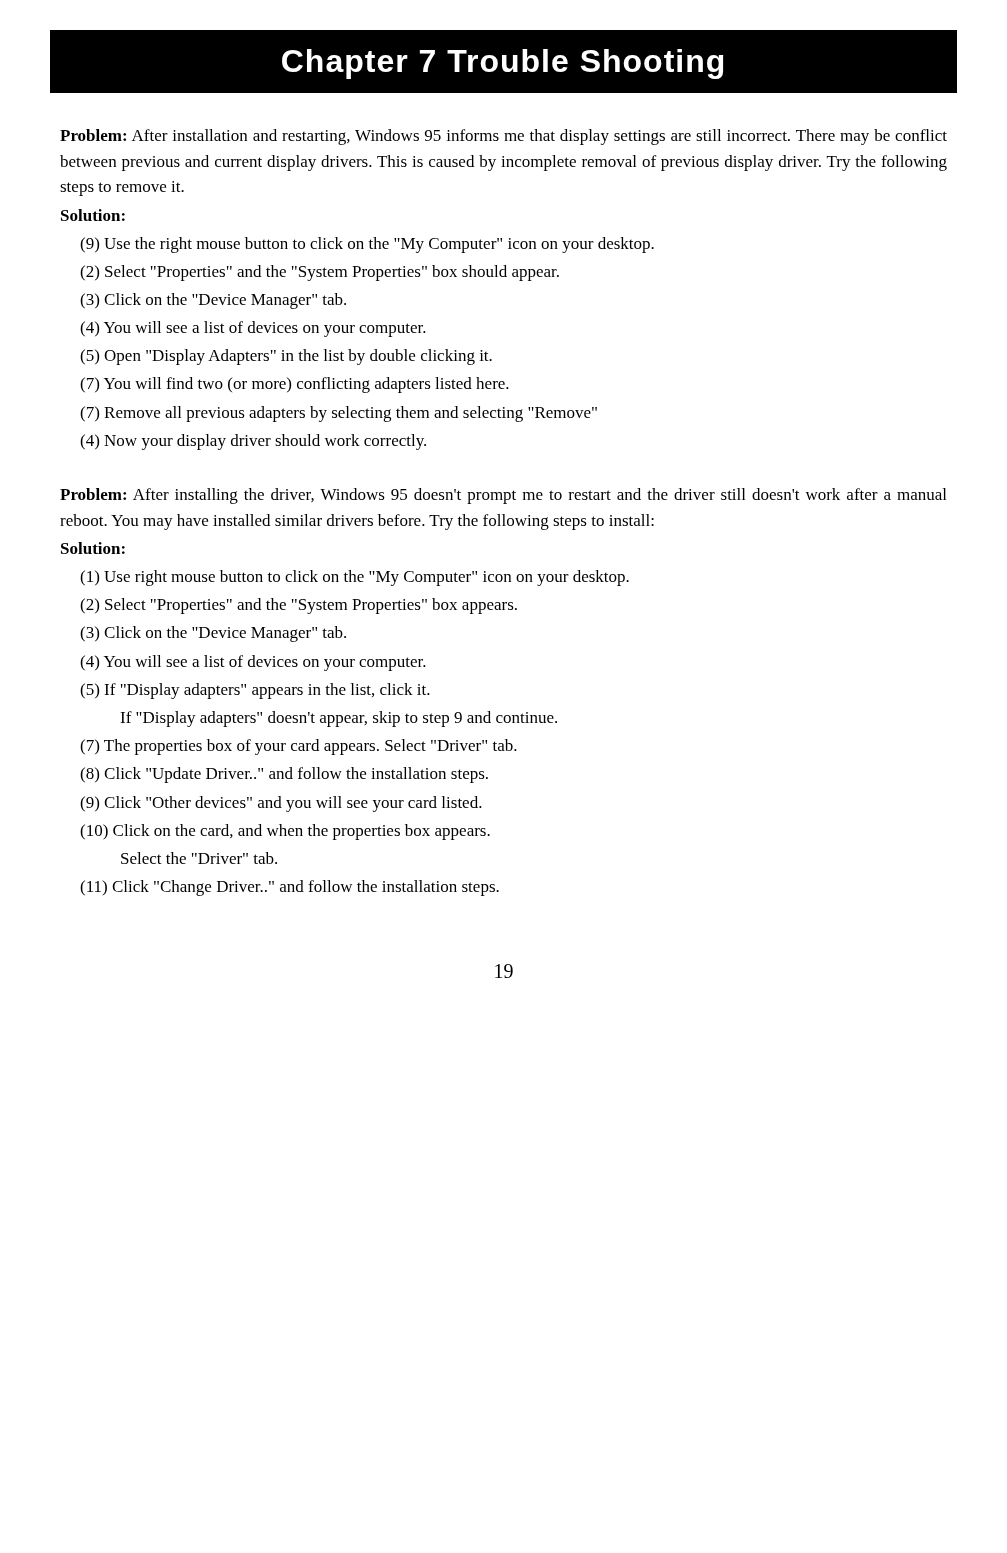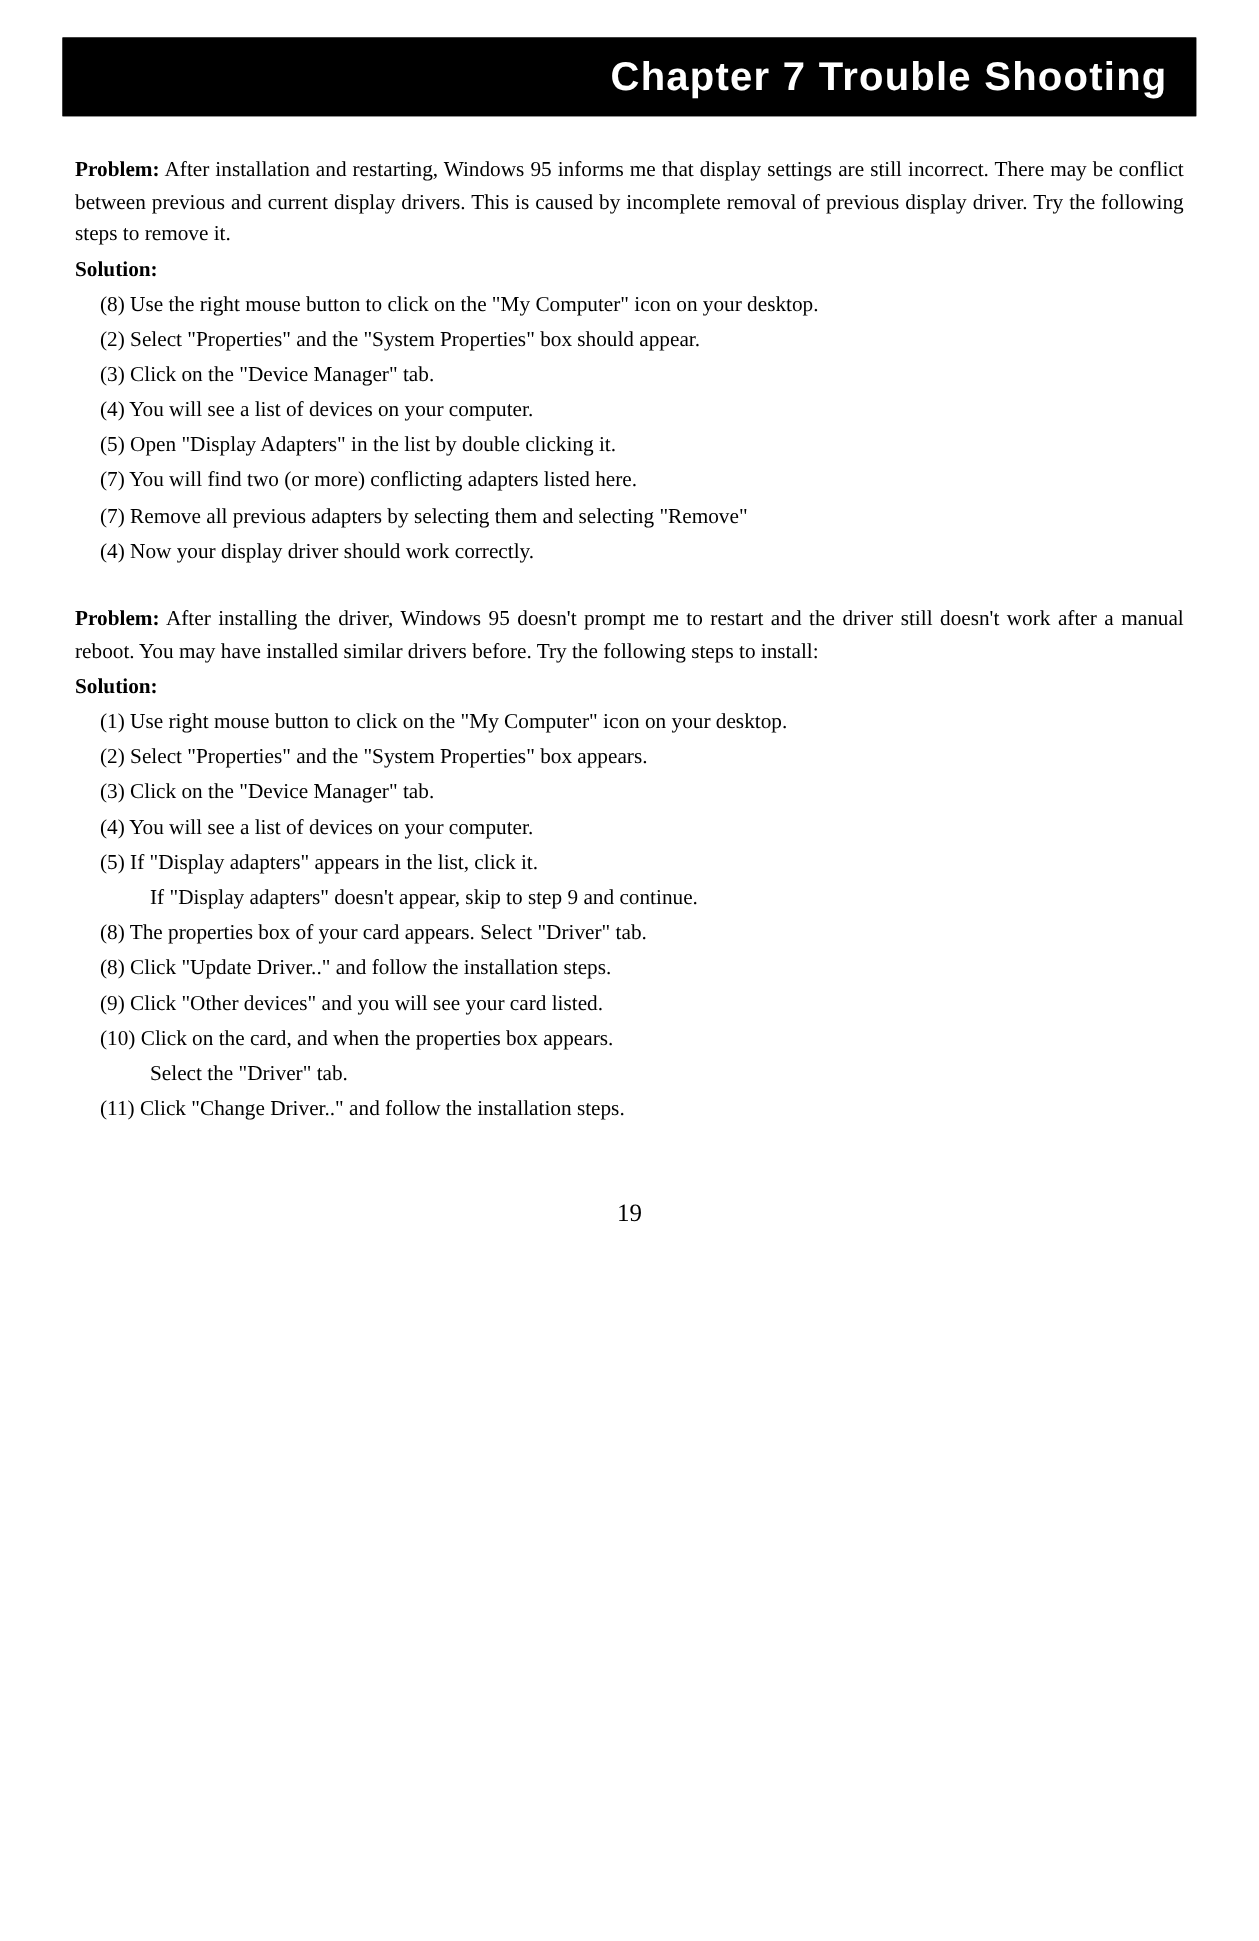--- a/index.html
+++ b/index.html
@@ -14,21 +14,21 @@
       font-size: 17px;
       color: #000000;
       width: 1007px;
       min-height: 1553px;
       padding: 30px 50px 60px 50px;
     }
 
     .page-header {
       background: #000000;
       color: #ffffff;
-      text-align: right;
+      text-align: center;
       padding: 10px 20px;
       margin-bottom: 30px;
       border: 3px solid #000000;
     }
 
     .page-header h1 {
       font-size: 32px;
       font-weight: bold;
       font-family: Arial, sans-serif;
       letter-spacing: 1px;
@@ -87,21 +87,21 @@
 
 <div class="content">
 
   <div class="problem-block">
     <p class="problem-intro">
       <span class="label">Problem:</span>
       <span> After installation and restarting, Windows 95 informs me that display settings are still incorrect.    There may be conflict between previous and current display drivers.    This is caused by incomplete removal of previous display driver. Try the following steps to remove it.</span>
     </p>
     <span class="solution-label">Solution:</span>
     <ul class="solution-steps">
-      <li>(8) Use the right mouse button to click on the "My Computer" icon on your desktop.</li>
+      <li>(9) Use the right mouse button to click on the "My Computer" icon on your desktop.</li>
       <li>(2) Select "Properties" and the "System Properties" box should appear.</li>
       <li>(3) Click on the "Device Manager" tab.</li>
       <li>(4) You will see a list of devices on your computer.</li>
       <li>(5) Open "Display Adapters" in the list by double clicking it.</li>
       <li>(7) You will find two (or more) conflicting adapters listed here.</li>
       <li>(7) Remove all previous adapters by selecting them and selecting "Remove"</li>
       <li>(4) Now your display driver should work correctly.</li>
     </ul>
   </div>
 
@@ -111,21 +111,21 @@
       <span>  After installing the driver, Windows 95 doesn't prompt me to restart and the driver still doesn't work after a manual reboot.    You may have installed similar drivers before. Try the following steps to install:</span>
     </p>
     <span class="solution-label">Solution:</span>
     <ul class="solution-steps">
       <li>(1) Use right mouse button to click on the "My Computer" icon on your desktop.</li>
       <li>(2) Select "Properties" and the "System Properties" box appears.</li>
       <li>(3) Click on the "Device Manager" tab.</li>
       <li>(4) You will see a list of devices on your computer.</li>
       <li>(5) If "Display adapters" appears in the list, click it.</li>
       <li class="sub-item">If "Display adapters" doesn't appear, skip to step 9 and continue.</li>
-      <li>(8) The properties box of your card appears. Select "Driver" tab.</li>
+      <li>(7) The properties box of your card appears. Select "Driver" tab.</li>
       <li>(8) Click "Update Driver.." and follow the installation steps.</li>
       <li>(9) Click "Other devices" and you will see your card listed.</li>
       <li>(10) Click on the card, and when the properties box appears.</li>
       <li class="sub-item">Select the "Driver" tab.</li>
       <li>(11) Click "Change Driver.." and follow the installation steps.</li>
     </ul>
   </div>
 
 </div>
 

